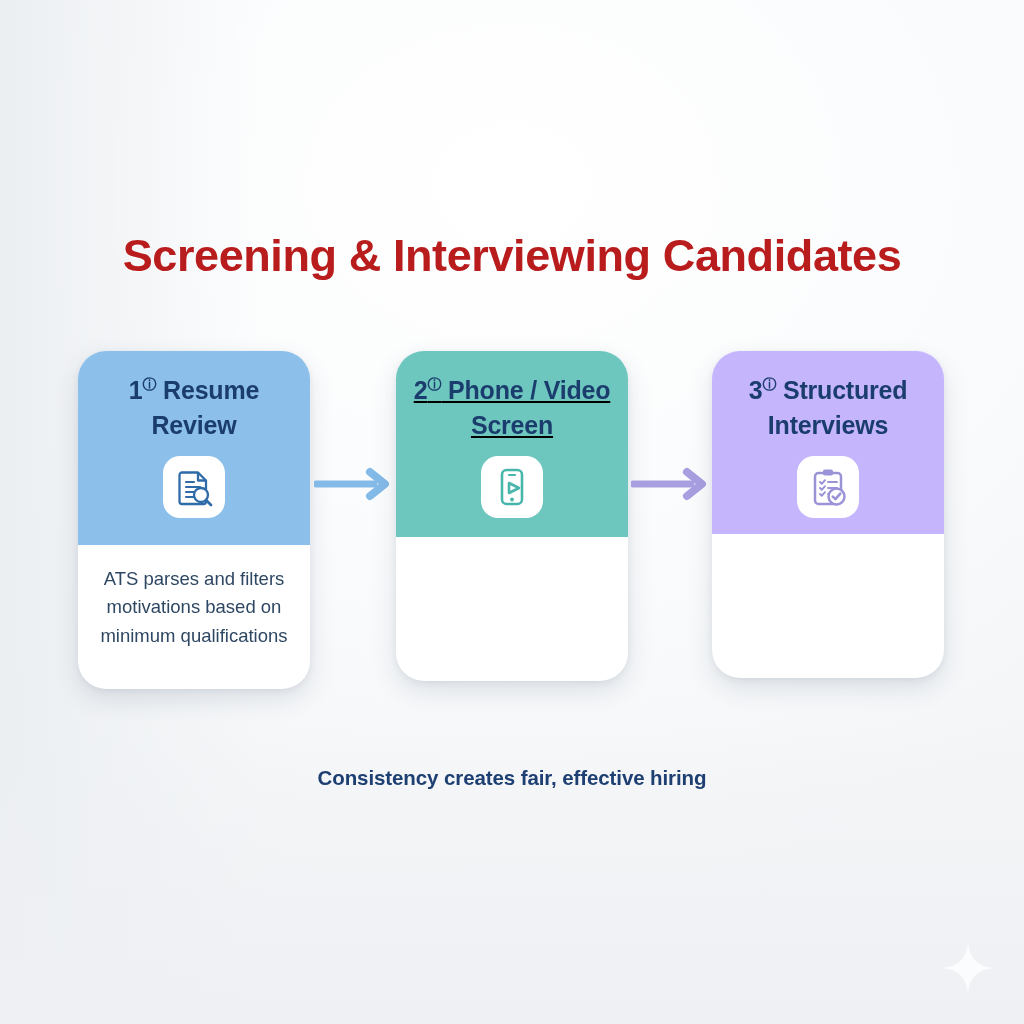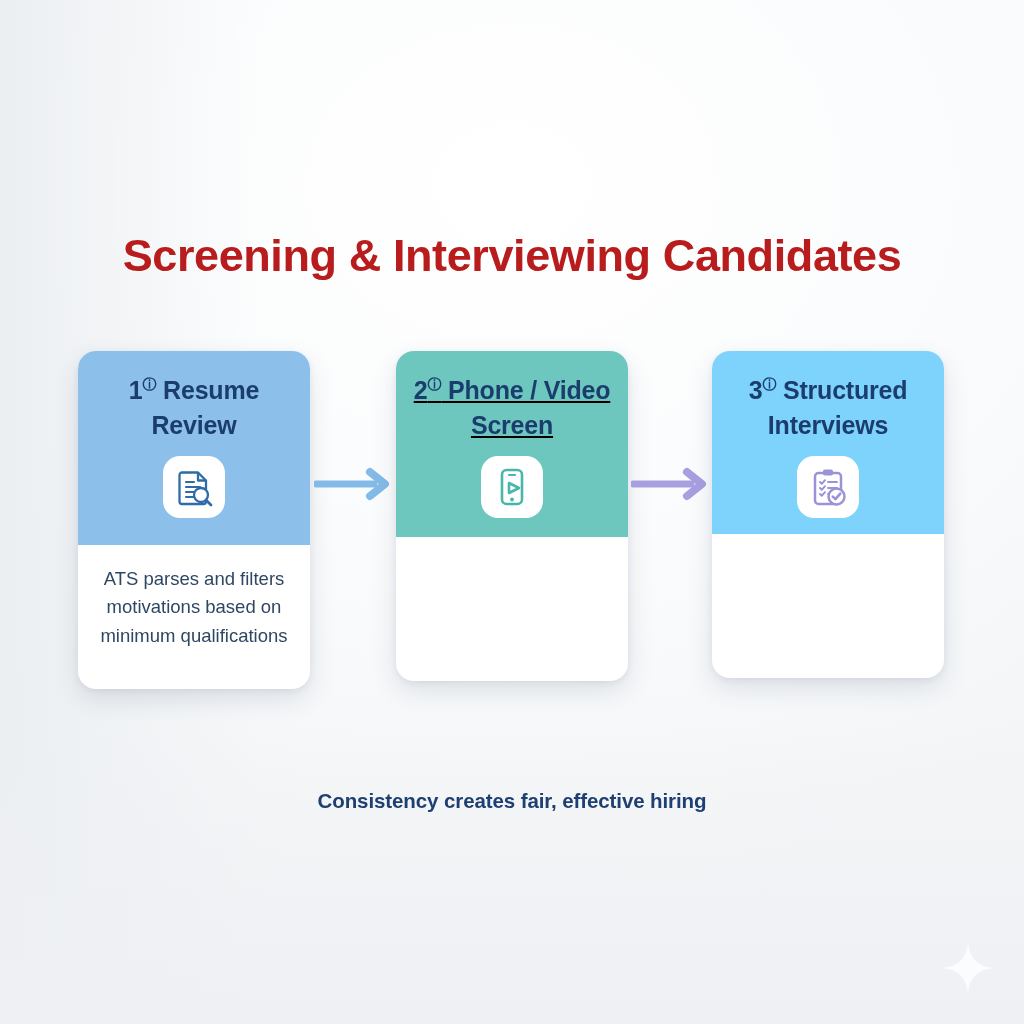--- a/index.html
+++ b/index.html
@@ -52,38 +52,38 @@
     left: 78px;
     top: 351px;
     width: 868px;
     height: 345px;
   }
 
   .step {
     position: absolute;
     top: 0;
     width: 232px;
-    border-radius: 18px;
+    border-radius: 28px;
     background: #ffffff;
     box-shadow: 0 10px 26px rgba(40, 60, 95, 0.13),
                 0 2px 6px rgba(40, 60, 95, 0.07);
     overflow: hidden;
   }
   .step-1 { left: 0px;   height: 338px; }
   .step-2 { left: 318px; height: 330px; text-decoration: underline; }
   .step-3 { left: 634px; height: 327px; }
 
   .step-head {
     padding: 22px 14px 0 14px;
     text-align: center;
     color: #173a6b;
   }
   .step-1 .step-head { background: #8cc0ea; height: 172px; }
   .step-2 .step-head { background: #6ec7bf; height: 164px; }
-  .step-3 .step-head { background: #7dd3fc; height: 161px; }
+  .step-3 .step-head { background: #c4b5fd; height: 161px; }
 
   .step-title {
     font-size: 25px;
     font-weight: bold;
     line-height: 1.38;
     letter-spacing: -0.2px;
     color: #1b3d6d;
   }
   .step-num-mark {
     font-size: 14px;
@@ -128,21 +128,20 @@
   .tagline {
     position: absolute;
     left: 0;
     top: 766px;
     width: 1024px;
     text-align: center;
     font-size: 20.5px;
     font-weight: bold;
     color: #1d3f72;
     letter-spacing: -0.1px;
-    margin-top: 23px;
   }
 
   
   .sparkle {
     position: absolute;
     left: 941px;
     top: 941px;
     width: 54px;
     height: 54px;
     opacity: 0.85;

